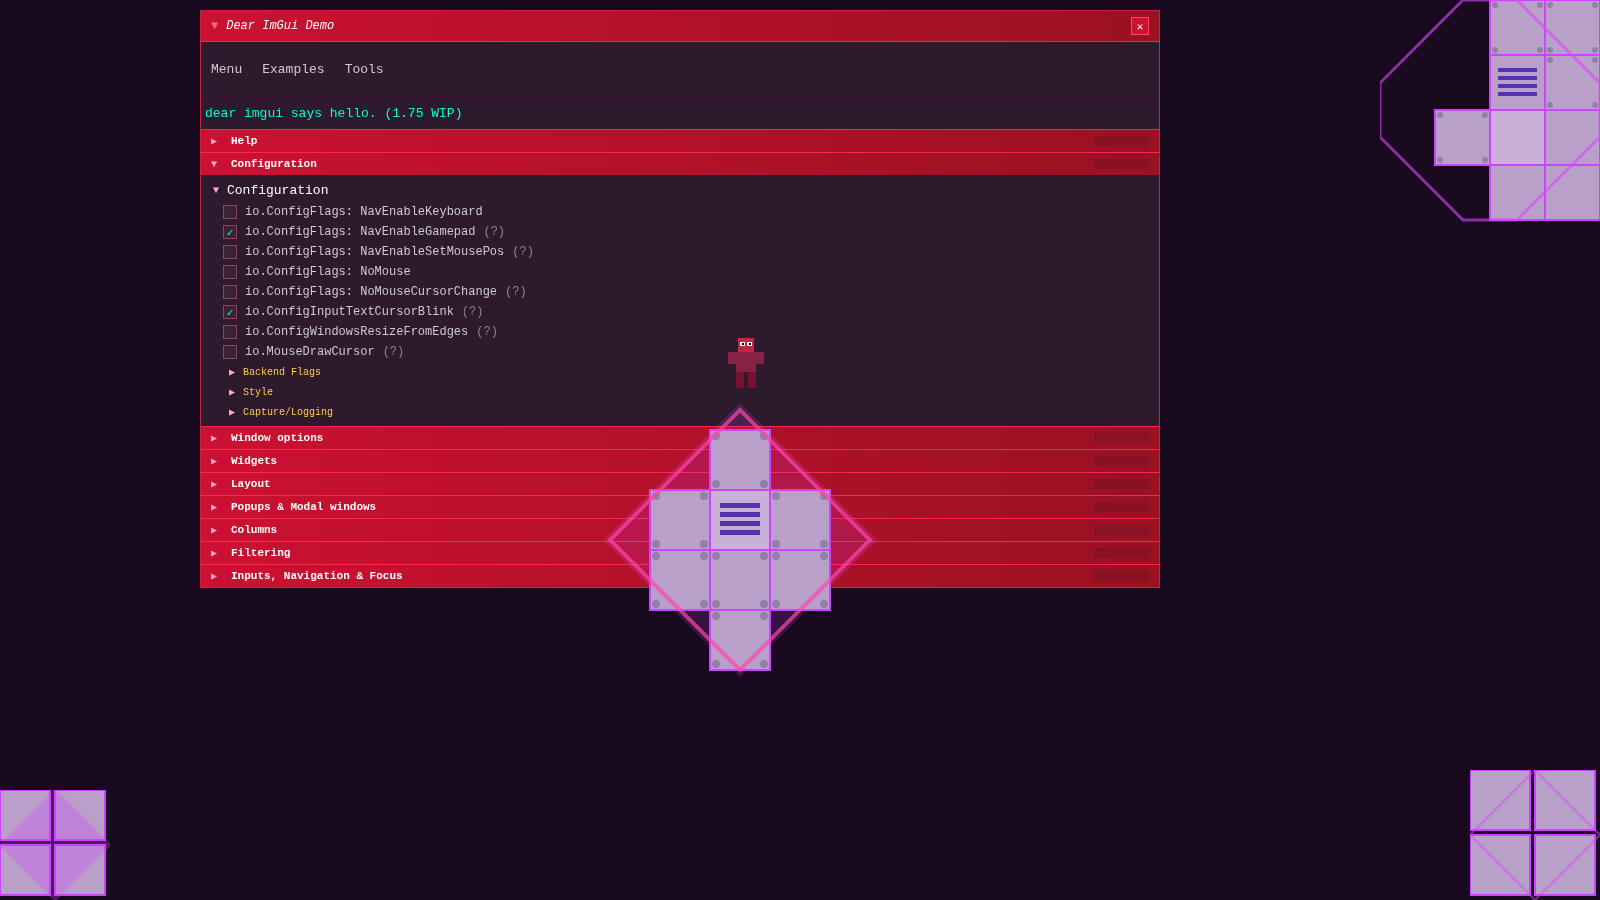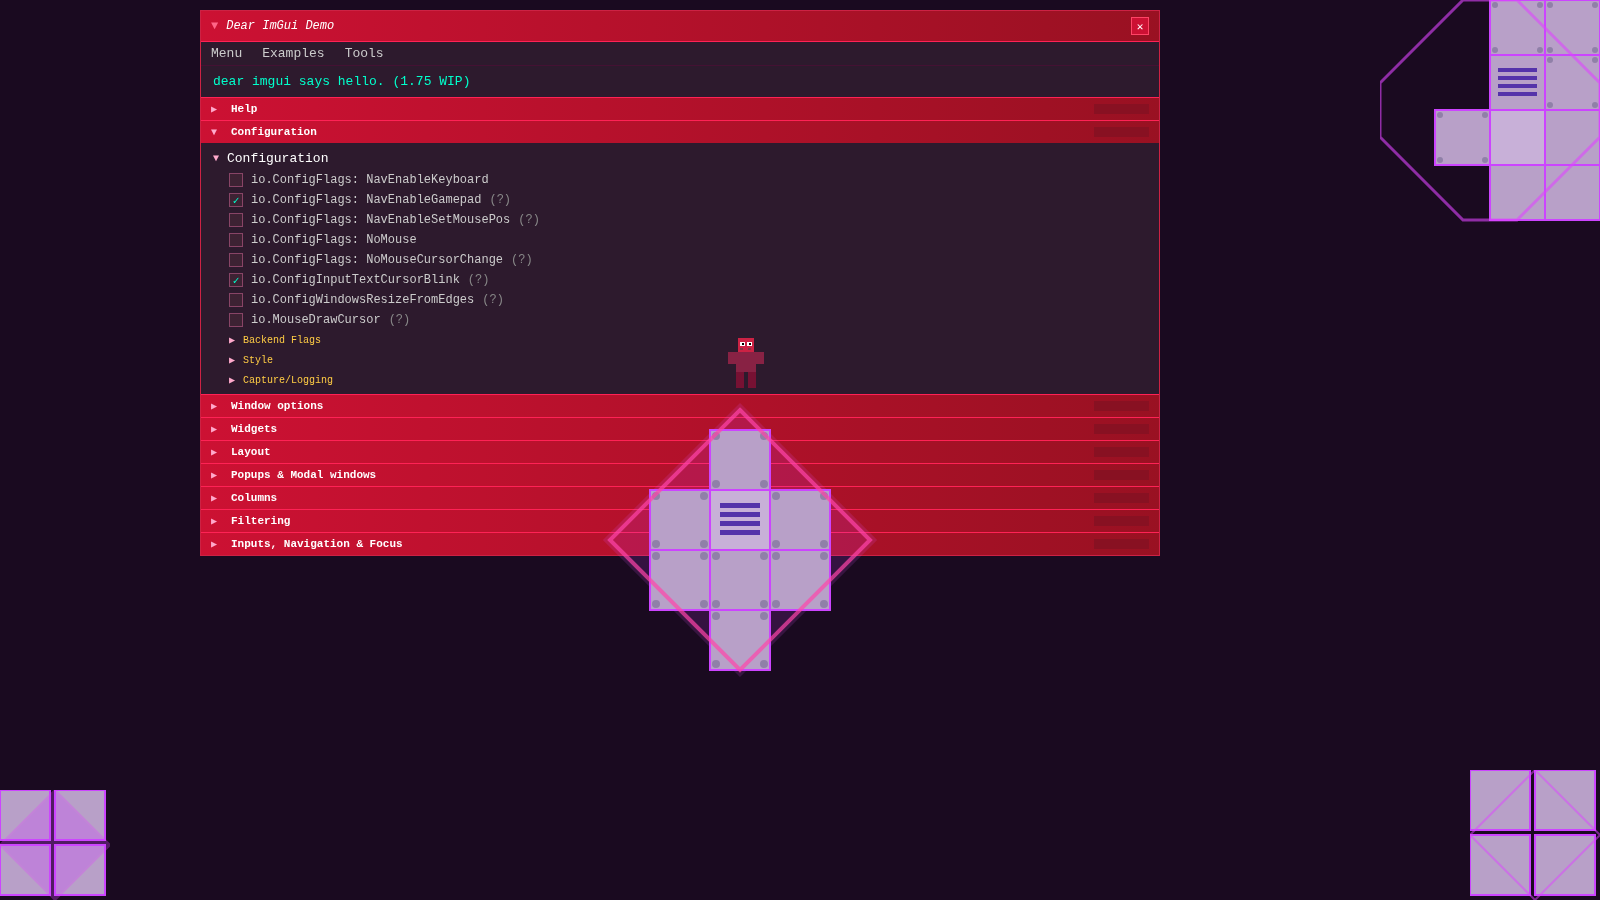--- a/index.html
+++ b/index.html
@@ -62,37 +62,37 @@
       display: flex;
       align-items: center;
       justify-content: center;
       cursor: pointer;
       font-size: 11px;
     }
 
     
     .menu-bar {
       background: #2d1a2d;
-      padding: 4px 10px;
+      padding: 20px 10px;
       display: flex;
       gap: 20px;
       border-bottom: 1px solid #441133;
     }
     .menu-item {
       color: #cccccc;
       font-size: 13px;
       cursor: pointer;
       font-family: 'Courier New', monospace;
     }
 
     
     .hello-text {
       color: #00ffcc;
       font-size: 13px;
-      padding: 8px 12px;
+      padding: 8px 4px;
       font-family: 'Courier New', monospace;
       background: #2d1a2d;
     }
 
     
     .section-header {
       background: linear-gradient(to right, #cc1133, #991122);
       padding: 5px 10px;
       display: flex;
       align-items: center;
@@ -128,21 +128,21 @@
       cursor: pointer;
     }
     .sub-section-label {
       color: #ffffff;
       font-size: 13px;
       font-family: 'Courier New', monospace;
     }
 
     
     .checkbox-row {
-      padding: 3px 12px 3px 28px;
+      padding: 3px 12px 3px 22px;
       display: flex;
       align-items: center;
       gap: 8px;
     }
     .checkbox {
       width: 14px;
       height: 14px;
       border: 1px solid #884466;
       background: #3d2233;
       display: flex;

